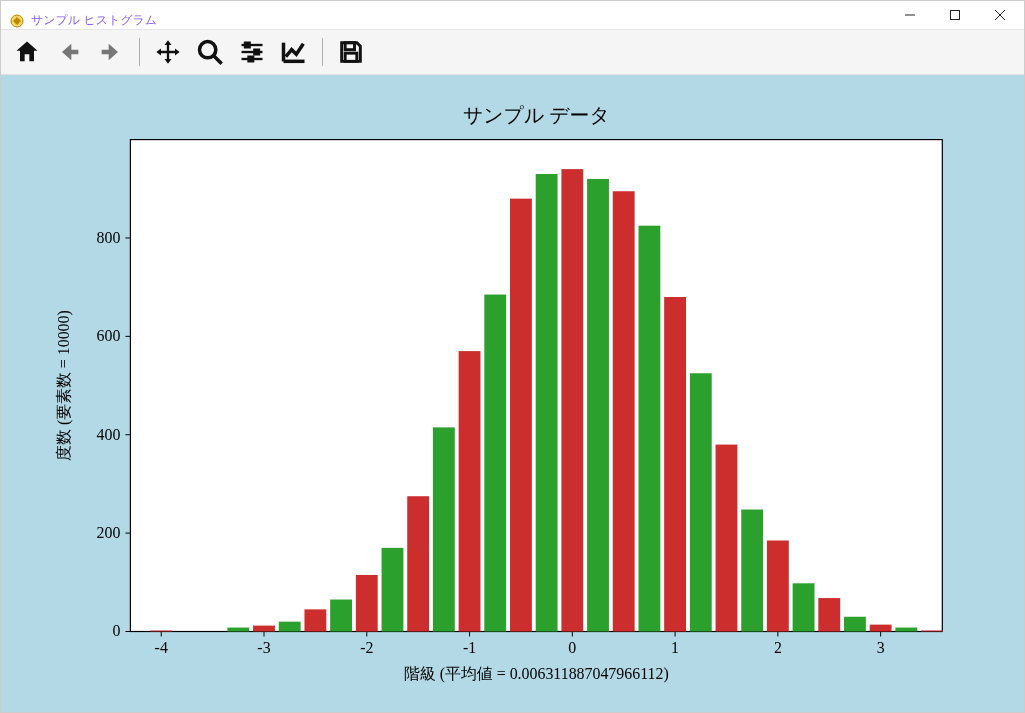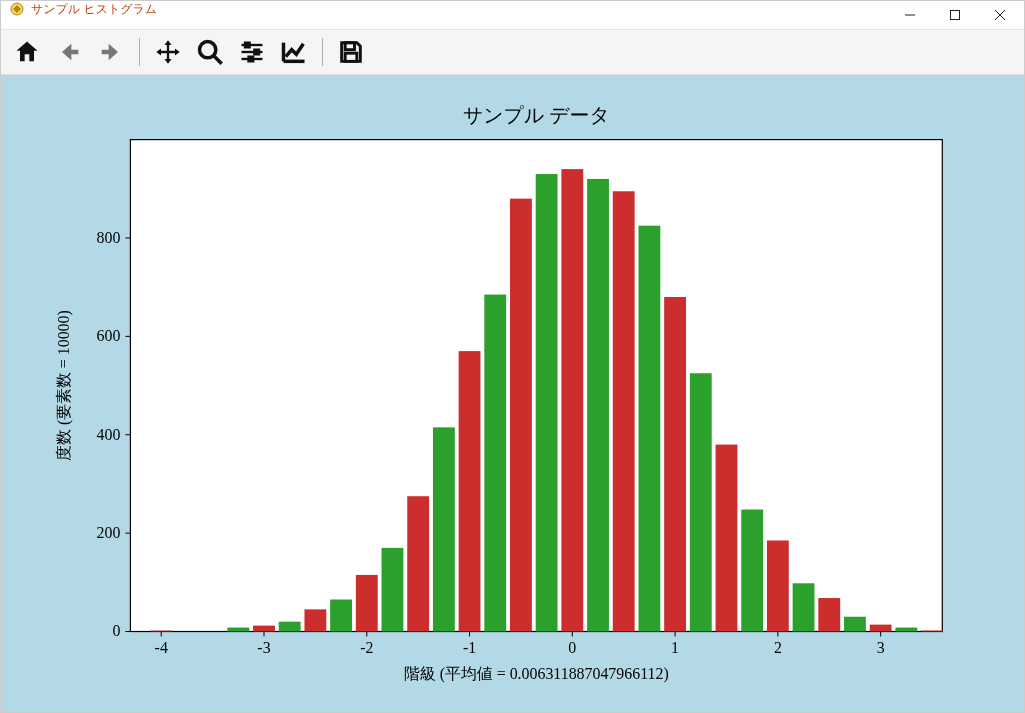--- a/index.html
+++ b/index.html
@@ -16,25 +16,25 @@
     height: 713px;
     display: flex;
     flex-direction: column;
     border: 1px solid #cccccc;
     box-sizing: border-box;
     background: #ffffff;
   }
   .titlebar {
     height: 28px;
     display: flex;
-    align-items: flex-start;
+    align-items: flex-end;
     background: #ffffff;
     border-bottom: 1px solid #e6e6e6;
     font-size: 12px;
-    color: #c2410c;
+    color: #8b5cf6;
     padding: 0 2px;
   }
   .titlebar .app-icon {
     width: 16px;
     height: 16px;
     margin: 0 6px 0 6px;
     display: inline-block;
   }
   .titlebar .title-text {
     flex: 0 1 auto;

